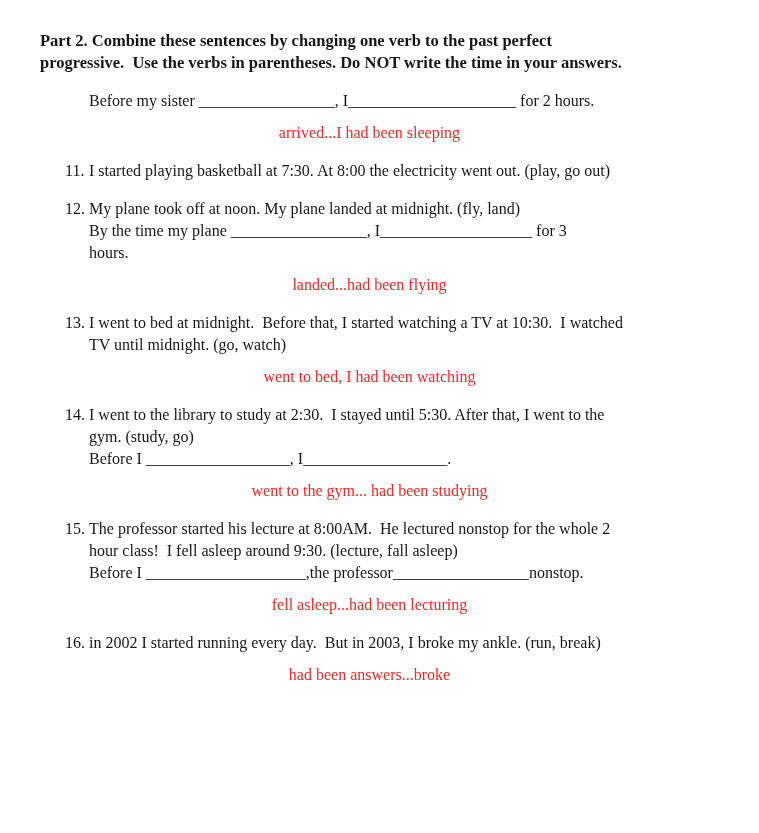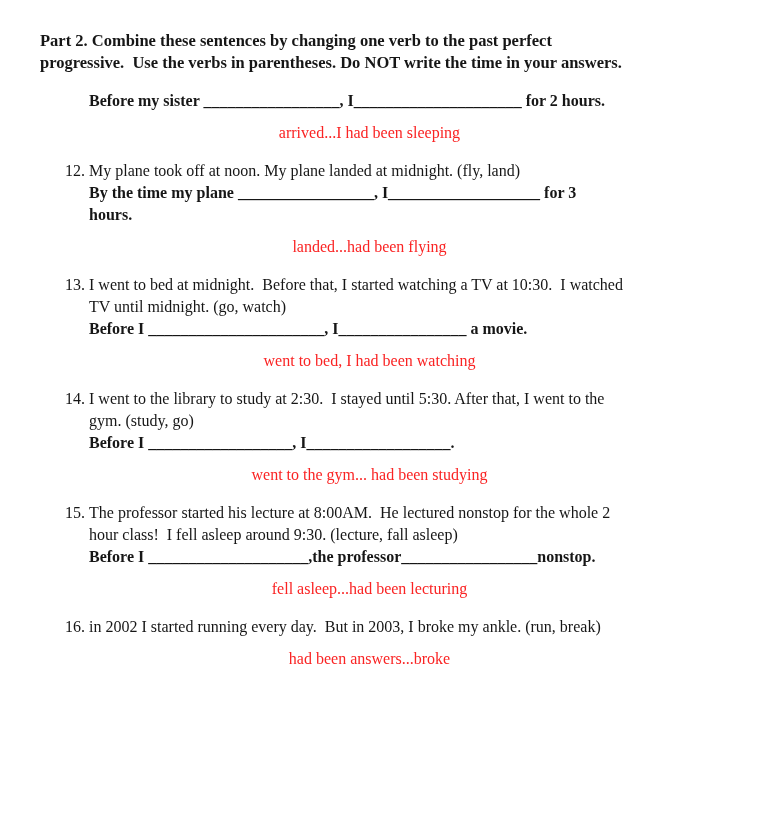--- a/index.html
+++ b/index.html
@@ -39,21 +39,20 @@
     white-space: pre;
   }
   .num {
     display: inline-block;
     width: 24px;
     text-indent: 0;
   }
   .fill {
     padding-left: 24px;
     white-space: pre;
-    font-weight: bold;
   }
   .answer {
     padding-left: 24px;
     margin-top: 10px;
     color: var(--answer, #fa2323);
     white-space: pre;
     text-align: center;
   }
 </style>
 </head>
@@ -62,33 +61,33 @@
 <div class="page" style="--bg: #ffffff; --fg: #161616; --answer: #fa2323;">
   <h2 class="heading">Part 2. Combine these sentences by changing one verb to the past perfect
 progressive.  Use the verbs in parentheses. Do NOT write the time in your answers.</h2>
   <div class="exercise-list">
   <div class="item">
         <div class="fill">Before my sister _________________, I_____________________ for 2 hours.</div>
         <div class="answer">arrived...I had been sleeping</div>
       </div>
 
   <div class="item">
+        <div class="prompt"><span class="num">11.</span><span>I started playing basketball at 7:30. At 8:00 the electricity went out. (play, go out)</span></div>
       </div>
 
   <div class="item">
         <div class="prompt"><span class="num">12.</span><span>My plane took off at noon. My plane landed at midnight. (fly, land)</span></div>
         <div class="fill">By the time my plane _________________, I___________________ for 3
 hours.</div>
         <div class="answer">landed...had been flying</div>
       </div>
 
   <div class="item">
         <div class="prompt"><span class="num">13.</span><span>I went to bed at midnight.  Before that, I started watching a TV at 10:30.  I watched
 TV until midnight. (go, watch)</span></div>
-        <div class="fill">Before I ______________________, I________________ a movie.</div>
         <div class="answer">went to bed, I had been watching</div>
       </div>
 
   <div class="item">
         <div class="prompt"><span class="num">14.</span><span>I went to the library to study at 2:30.  I stayed until 5:30. After that, I went to the
 gym. (study, go)</span></div>
         <div class="fill">Before I __________________, I__________________.</div>
         <div class="answer">went to the gym... had been studying</div>
       </div>
 

